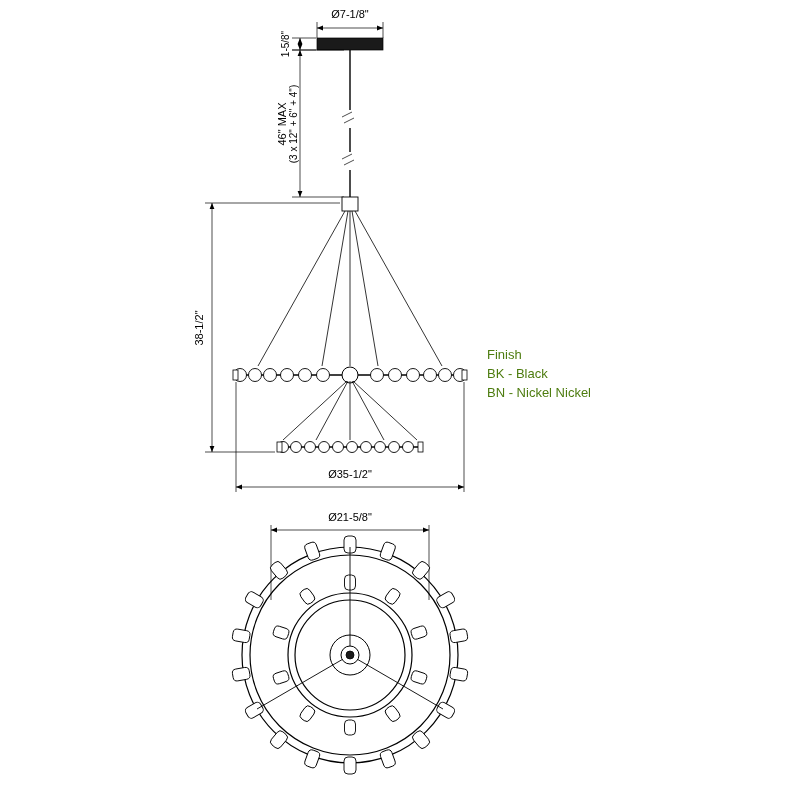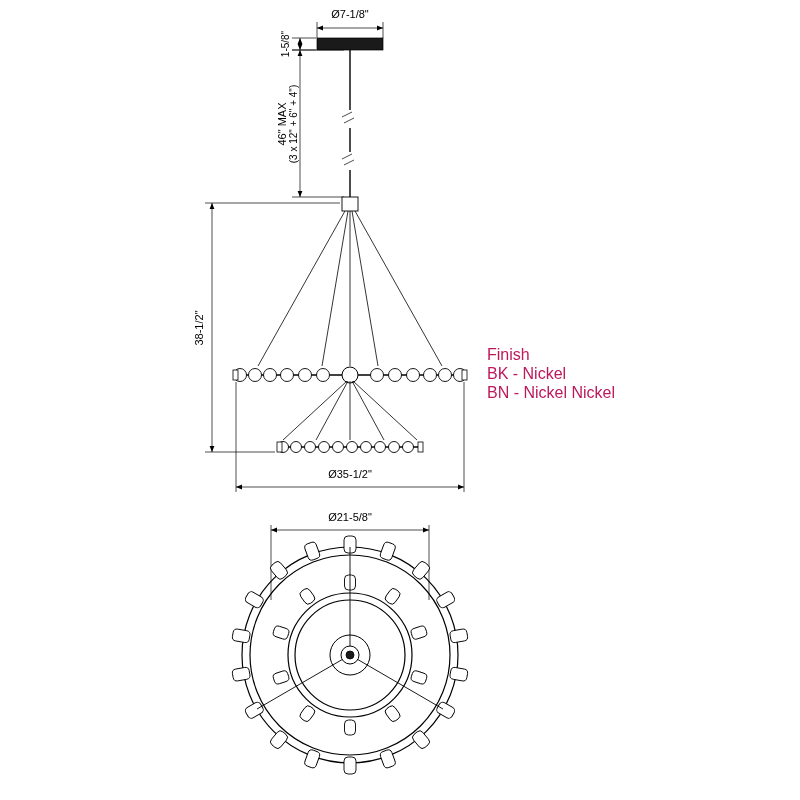--- a/index.html
+++ b/index.html
@@ -34,23 +34,23 @@
   }
   .dim-text-small {
     font-family: "Liberation Sans", sans-serif;
     font-size: 10px;
     fill: #000000;
   }
   .finish-block {
     position: absolute;
     left: 487px;
     top: 345px;
-    font-size: 16px;
+    font-size: 13px;
     line-height: 19px;
-    color: #be185d;
+    color: #4d7c0f;
     white-space: nowrap;
   }
   .finish-block div {
     height: 19px;
   }
 </style>
 </head>
 <body>
 
 <div id="sheet">
@@ -298,17 +298,17 @@
     <text class="dim-text" x="203" y="328" text-anchor="middle" transform="rotate(-90 203 328)">38-1/2"</text>
 
     <text class="dim-text" x="350" y="478" text-anchor="middle">Ø35-1/2"</text>
 
     <text class="dim-text" x="350" y="521" text-anchor="middle">Ø21-5/8"</text>
 
   </svg>
 
   <div class="finish-block">
     <div>Finish</div>
-    <div>BK - Nickel</div>
+    <div>BK - Black</div>
     <div>BN - Nickel Nickel</div>
   </div>
 
 </div>
 
 </body></html>

